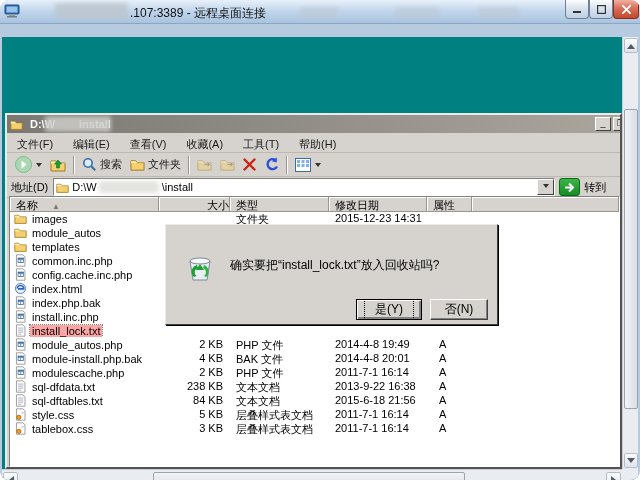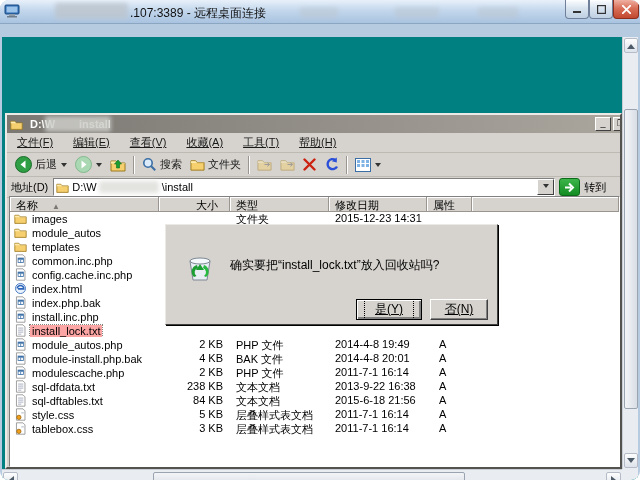--- a/index.html
+++ b/index.html
@@ -34,41 +34,41 @@
   .tri-left{border-right:5px solid #4d5a68;margin-left:-3px;}
   .tri-right{border-left:5px solid #4d5a68;margin-right:-3px;}
   
   .explorer{position:absolute;left:3px;top:76px;width:617px;height:356px;background:#d6d3ce;
     border:2px solid;border-color:#eceae7 #55534f #55534f #eceae7;box-sizing:border-box;overflow:hidden;}
   .ex-titlebar{position:relative;height:18px;background:linear-gradient(90deg,#7b7873,#aaa59d);
     display:flex;align-items:center;padding-left:3px;overflow:hidden;}
   .ex-title{color:#fff;font-weight:bold;font-size:11px;margin-left:4px;white-space:pre;}
   .ex-btn{position:absolute;top:2px;width:16px;height:14px;background:#d6d3ce;
     border:1px solid;border-color:#fff #404040 #404040 #fff;font-size:9px;line-height:11px;text-align:center;box-sizing:border-box;}
-  .ex-menubar{height:19px;display:flex;align-items:center;font-size:11px;color:#1a1a1a;border-bottom:1px solid #bdbab4;text-decoration:underline;}
+  .ex-menubar{height:19px;display:flex;align-items:flex-end;font-size:11px;color:#1a1a1a;border-bottom:1px solid #bdbab4;}
   .ex-menubar span{padding:0 10px;}
   .ex-toolbar{height:23px;display:flex;align-items:center;font-size:11px;color:#1a1a1a;border-bottom:1px solid #bdbab4;padding-left:4px;}
   .tbi{display:flex;align-items:center;gap:3px;padding:0 4px;height:21px;}
   .tbsep{width:1px;height:18px;background:#9a968f;border-right:1px solid #fff;margin:0 3px;}
   .caret{width:0;height:0;border:3px solid transparent;border-top:4px solid #333;margin-top:3px;margin-left:1px;}
   .ex-addrbar{height:20px;display:flex;align-items:center;font-size:11px;padding:0 2px 0 4px;border-bottom:1px solid #bdbab4;}
   .addr-combo{flex:0 0 auto;width:498px;height:16px;background:#fff;border:1px solid;border-color:#808080 #fff #fff #808080;
     display:flex;align-items:center;margin-left:5px;padding-left:2px;position:relative;}
   .addr-text{margin-left:3px;white-space:pre;}
   .addr-drop{position:absolute;right:0;top:0;width:15px;height:14px;background:#d6d3ce;border:1px solid;border-color:#fff #404040 #404040 #fff;
     display:flex;align-items:center;justify-content:center;}
   .go-btn{width:19px;height:16px;margin-left:4px;background:linear-gradient(#3db54a,#138c22);border:1px solid #0c6b18;border-radius:3px;
     display:flex;align-items:center;justify-content:center;}
   .go-label{margin-left:4px;white-space:nowrap;}
   
   .listwrap{position:absolute;left:2px;top:81px;right:0;bottom:0;background:#fff;
     border:1px solid;border-color:#808080 #fff #fff #808080;overflow:hidden;}
   .hdr{display:flex;height:15px;font-size:11px;background:#d6d3ce;}
   .hcell{box-sizing:border-box;border-right:1px solid #9a968f;border-bottom:1px solid #9a968f;
-    box-shadow:inset 1px 1px 0 #fff;padding:1px 11px 0 6px;white-space:nowrap;overflow:hidden;}
+    box-shadow:inset 1px 1px 0 #fff;padding:1px 0 0 6px;white-space:nowrap;overflow:hidden;}
   .hc-name{width:149px;}.hc-size{width:71px;text-align:right;}.hc-type{width:99px;}
   .hc-date{width:98px;}.hc-attr{width:45px;}.hc-fill{flex:1;}
   .sort{color:#7a7772;font-size:8px;margin-left:14px;}
   .frow{display:flex;height:14px;font-size:11px;align-items:flex-start;color:#000;}
   .fcell{box-sizing:border-box;white-space:nowrap;overflow:hidden;}
   .fc-name{width:149px;display:flex;align-items:center;padding-left:4px;}
   .fc-size{width:71px;text-align:right;padding-right:7px;}
   .fc-type{width:99px;padding-left:6px;}
   .fc-date{width:98px;padding-left:6px;}
   .fc-attr{width:45px;padding-left:12px;}
@@ -79,21 +79,21 @@
   .dialog{position:absolute;left:163px;top:187px;width:333px;height:101px;background:#d6d3ce;
     border:1px solid;border-color:#eceae7 #404040 #404040 #eceae7;box-shadow:1px 1px 0 #000;box-sizing:border-box;}
   .dlg-title{position:relative;height:15px;margin:2px;background:#000080;display:flex;align-items:center;}
   .dlg-title-text{color:#fff;font-weight:bold;font-size:11px;margin-left:3px;}
   .dlg-close{position:absolute;right:2px;top:1px;width:16px;height:13px;background:#d6d3ce;
     border:1px solid;border-color:#fff #404040 #404040 #fff;font-size:9px;line-height:10px;text-align:center;box-sizing:border-box;font-weight:bold;}
   .dlg-icon{position:absolute;left:18px;top:26px;width:32px;height:32px;}
   .dlg-msg{position:absolute;left:64px;top:32px;font-size:12px;color:#000;white-space:nowrap;}
   .dlg-btn{position:absolute;top:74px;height:21px;background:#d6d3ce;font-size:12px;color:#000;
     border:1px solid;border-color:#fff #404040 #404040 #fff;box-shadow:inset -1px -1px 0 #808080;
-    display:flex;align-items:center;justify-content:center;box-sizing:border-box;text-decoration:underline;}
+    display:flex;align-items:center;justify-content:center;box-sizing:border-box;}
   .dlg-yes{left:190px;width:66px;border:1px solid #000;box-shadow:inset 1px 1px 0 #fff,inset -2px -2px 0 #808080;}
   .dlg-yes .focus{border:1px dotted #000;padding:1px 10px;}
   .dlg-no{left:264px;width:58px;}
 </style>
 </head>
 <body>
 
 <svg width="0" height="0" style="position:absolute">
   <symbol id="i-folder" viewBox="0 0 16 16">
     <path d="M1 4 h5 l1.5 2 H15 v8 H1 Z" fill="#f6cf6f" stroke="#9c7a1e" stroke-width="1"></path>
@@ -180,28 +180,20 @@
         <span>文件(F)</span>
         <span>编辑(E)</span>
         <span>查看(V)</span>
         <span>收藏(A)</span>
         <span>工具(T)</span>
         <span>帮助(H)</span>
       </div>
       <div class="ex-toolbar">
         <div class="tbi">
           <svg width="17" height="17" viewBox="0 0 17 17">
-            <circle cx="8.5" cy="8.5" r="8" fill="#2f9e44" stroke="#1a6e2a"></circle>
-            <path d="M10.5 4.5 L5.5 8.5 L10.5 12.5 Z" fill="#fff"></path>
-          </svg>
-          <span>后退</span>
-          <span class="caret"></span>
-        </div>
-        <div class="tbi">
-          <svg width="17" height="17" viewBox="0 0 17 17">
             <circle cx="8.5" cy="8.5" r="8" fill="#a9d8b2" stroke="#84b78e"></circle>
             <path d="M6.5 4.5 L11.5 8.5 L6.5 12.5 Z" fill="#fff"></path>
           </svg>
           <span class="caret"></span>
         </div>
         <div class="tbi">
           <svg width="16" height="16" viewBox="0 0 16 16">
             <use href="#i-folder"></use>
             <path d="M8 3 L11.5 7 H9.5 V11 H6.5 V7 H4.5 Z" fill="#1d9e33" stroke="#0d6e1d" stroke-width="0.6"></path>
           </svg>

